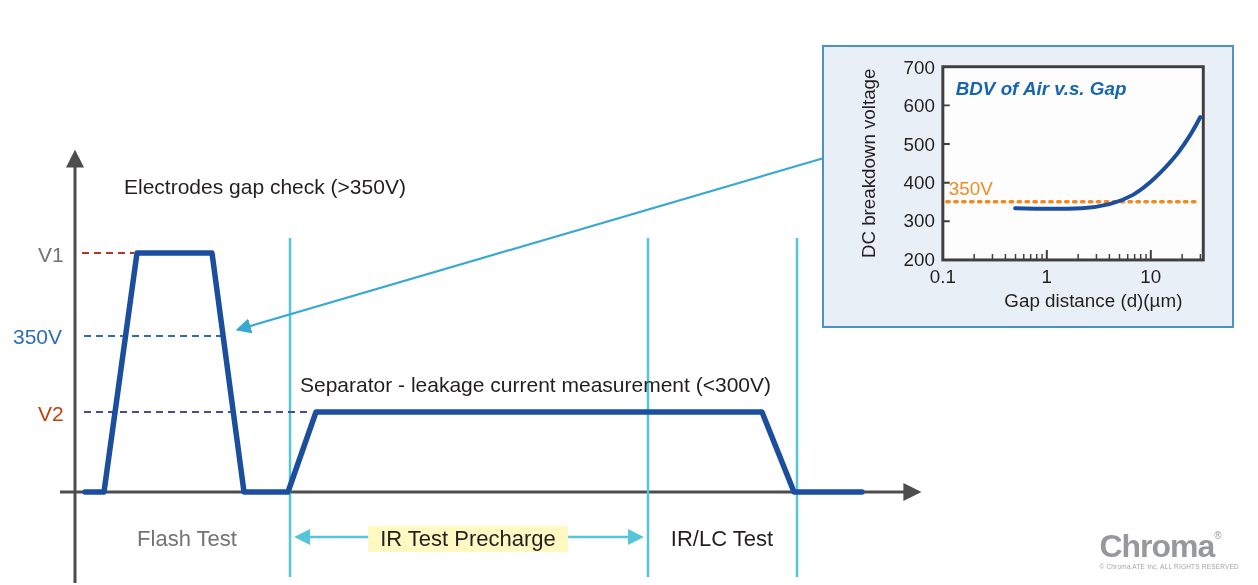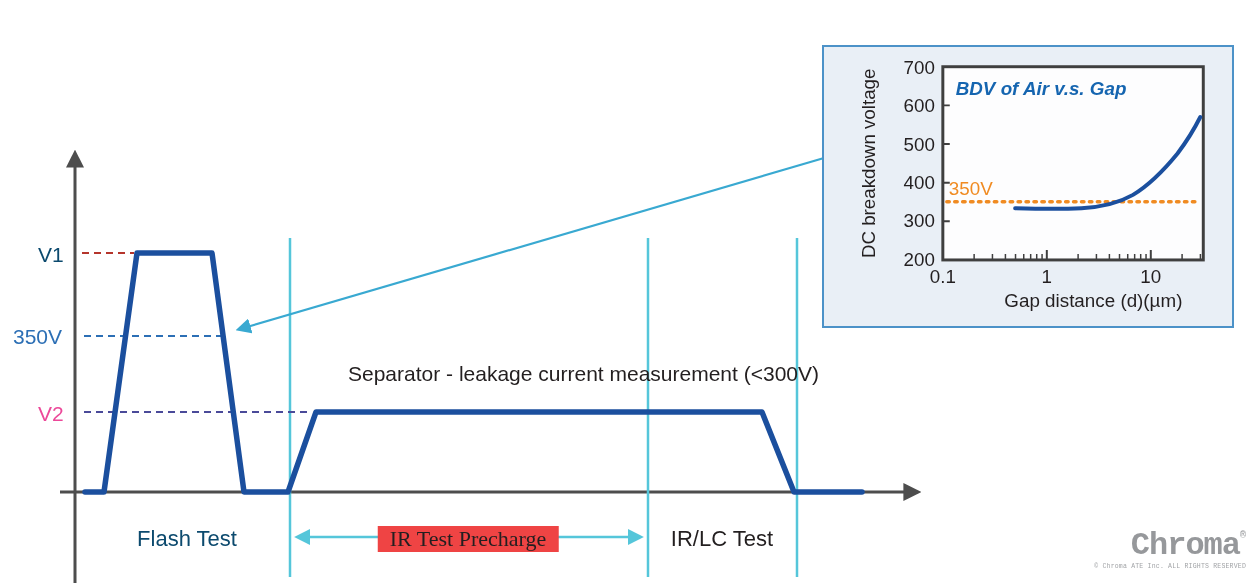--- a/index.html
+++ b/index.html
@@ -2,34 +2,34 @@
 <html><head>
 <meta charset="utf-8">
 <style>
   html,body{margin:0;padding:0;background:#ffffff;}
   .canvas{
     position:relative;width:1258px;height:585px;background:#ffffff;
     overflow:hidden;font-family:"Liberation Sans",sans-serif;color:#231f20;
   }
   .abs{position:absolute;}
   .lbl{font-size:21px;line-height:1.1;white-space:nowrap;}
-  .lbl-red{color:#0c4a6e;}
+  .lbl-red{color:#737373;}
   .lbl-blue{color:#2c6fb5;}
-  .lbl-purple{color:#ec4899;}
+  .lbl-purple{color:#c2410c;}
   .phase{font-size:22px;white-space:nowrap;}
   .phase-center{transform:translateX(-50%);}
-  .precharge-bg{background:#ef4444;padding:0 12px;font-family:Liberation Serif, serif;}
+  .precharge-bg{background:#fef9c3;padding:0 12px;}
   .inset{
     position:absolute;left:822px;top:45px;width:412px;height:283px;
     background:#e9eff6;border:2px solid #4c92c8;box-sizing:border-box;z-index:3;
   }
   .inset svg{display:block;width:100%;height:100%;}
   .main-svg{position:absolute;left:0;top:0;z-index:1;}
   .txt-layer{position:absolute;left:0;top:0;width:100%;height:100%;z-index:2;}
-  .logo{position:absolute;right:12px;top:530px;text-align:right;z-index:2;font-family:Liberation Mono, monospace;}
+  .logo{position:absolute;right:19px;top:530px;text-align:left;z-index:2;}
   .wordmark{
     font-size:32px;font-weight:700;letter-spacing:-1px;color:#96989b;
     line-height:1;display:inline-block;
   }
   .regmark{font-size:10px;color:#96989b;vertical-align:top;}
   .copyright{font-size:6.5px;color:#a2a4a7;margin-top:1px;letter-spacing:.2px;}
 </style>
 </head>
 <body>
 
@@ -60,21 +60,22 @@
     <line x1="84" y1="412" x2="310" y2="412" stroke="#4a4a99" stroke-width="2.2" stroke-dasharray="7 5"></line>
 
     <path d="M85 492 L104 492 L137 253 L212 253 L244 492 L288 492 L316 412 L762 412 L794 492 L862 492" fill="none" stroke="#1b4f9e" stroke-width="5.5" stroke-linejoin="round" stroke-linecap="round"></path>
 
     <line x1="299" y1="537" x2="639" y2="537" stroke="#55c6da" stroke-width="2.5" marker-start="url(#cyanHead)" marker-end="url(#cyanHead)"></line>
 
     <line x1="824" y1="158" x2="240" y2="329" stroke="#39a9d1" stroke-width="2.2" marker-end="url(#annHead)"></line>
   </svg>
 
   <div class="txt-layer">
-    <div class="abs lbl" style="left:300px;top:362px;margin-left:48px;">Separator - leakage current measurement (&lt;300V)</div>
+    <div class="abs lbl" style="left:124px;top:175px;">Electrodes gap check (&gt;350V)</div>
+    <div class="abs lbl" style="left:300px;top:373px;">Separator - leakage current measurement (&lt;300V)</div>
 
     <div class="abs lbl lbl-red" style="left:38px;top:243px;">V1</div>
     <div class="abs lbl lbl-blue" style="left:13px;top:325px;">350V</div>
     <div class="abs lbl lbl-purple" style="left:38px;top:402px;">V2</div>
 
     <div class="abs phase phase-center lbl-red" style="left:187px;top:526px;">Flash Test</div>
     <div class="abs phase phase-center precharge-bg" style="left:468px;top:526px;">IR Test Precharge</div>
     <div class="abs phase phase-center" style="left:722px;top:526px;">IR/LC Test</div>
   </div>
 

